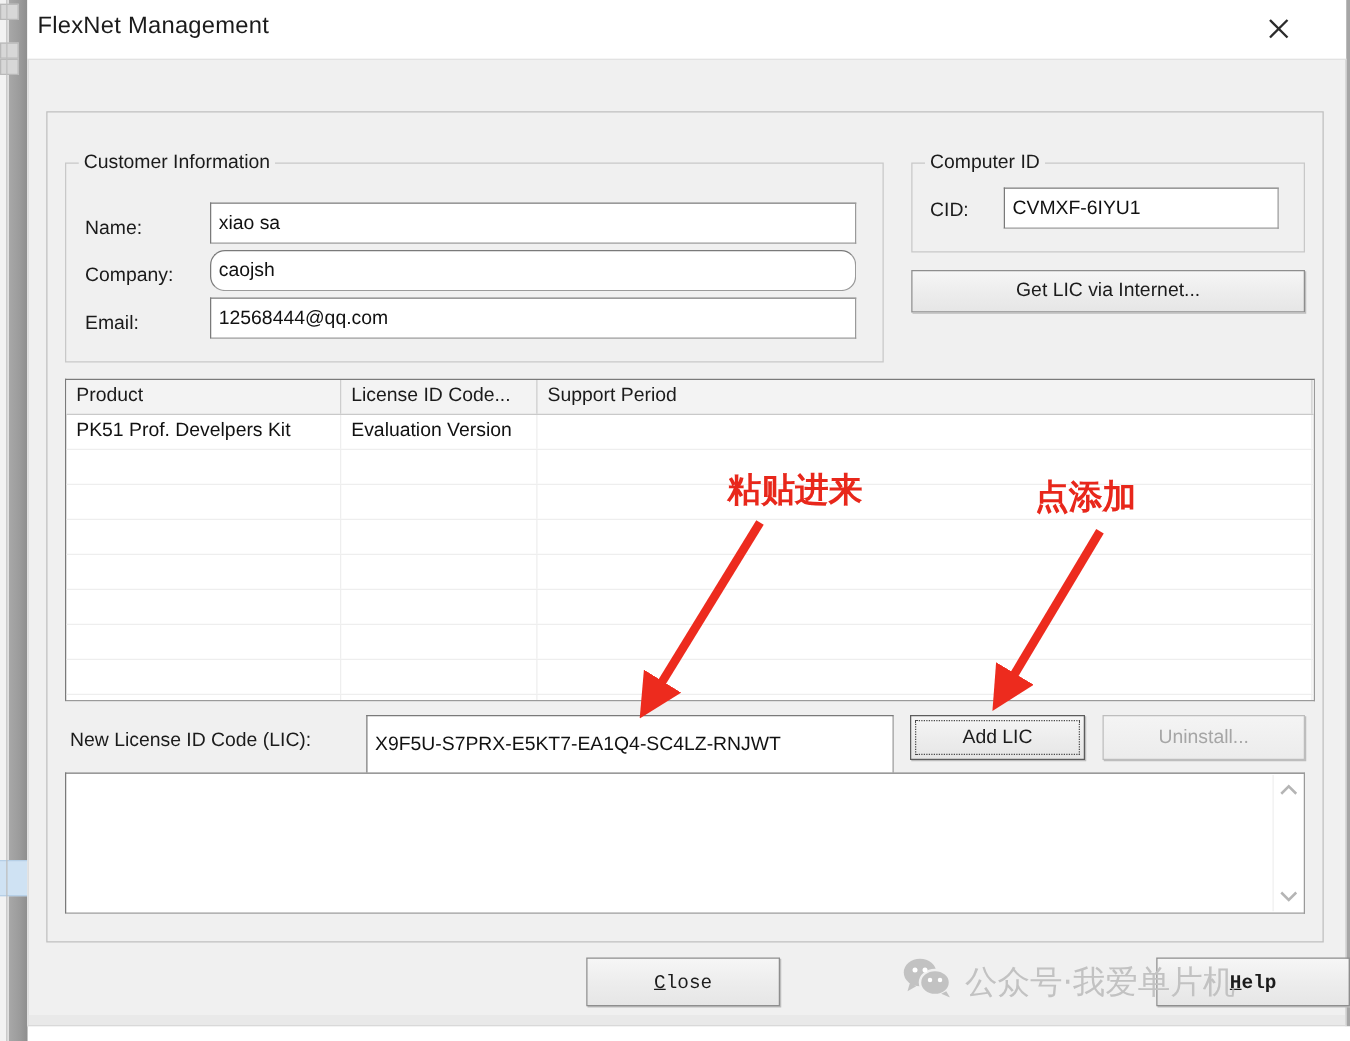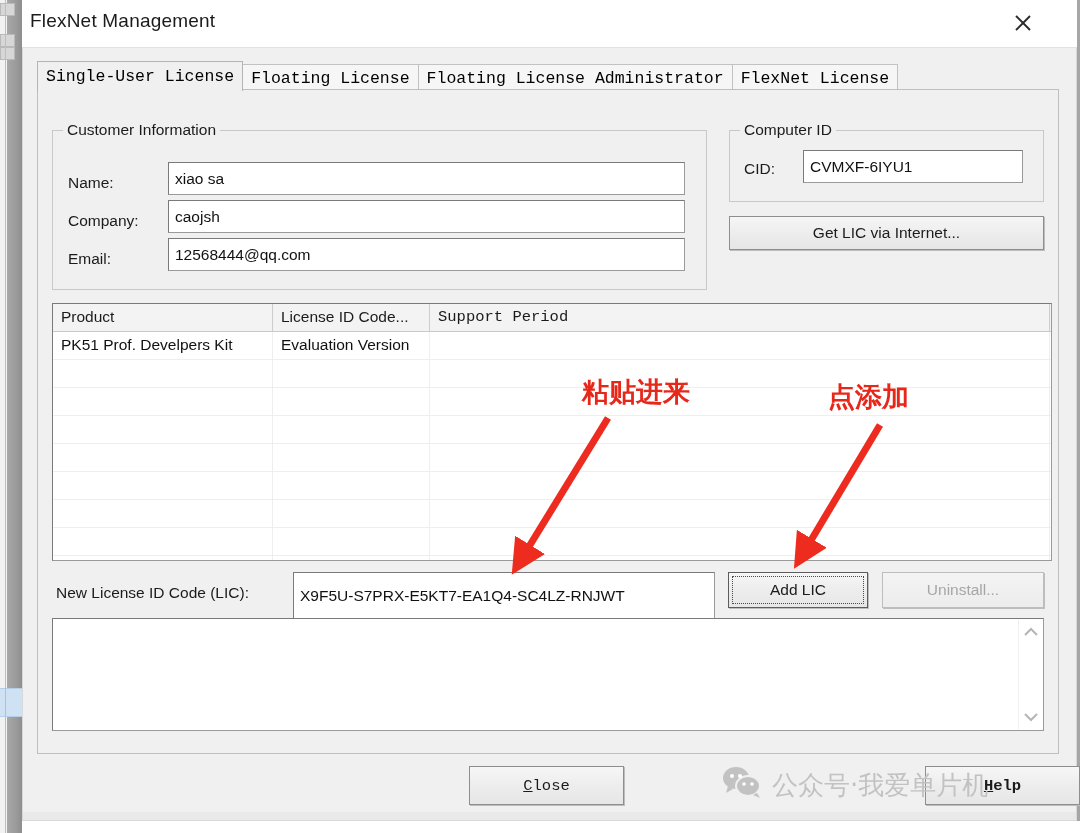--- a/index.html
+++ b/index.html
@@ -306,54 +306,48 @@
       <div class="close-btn">
         <svg width="20" height="20" viewBox="0 0 20 20" aria-hidden="true">
           <line x1="3" y1="3" x2="17" y2="17" stroke="#2b2b2b" stroke-width="1.9"></line>
           <line x1="17" y1="3" x2="3" y2="17" stroke="#2b2b2b" stroke-width="1.9"></line>
         </svg>
       </div>
     </div>
 
     <div class="dlg-body">
 
-      <div class="tabstrip">
-        <div class="tab active">Single-User License</div>
-        <div class="tab">Floating License</div>
-        <div class="tab">Floating License Administrator</div>
-        <div class="tab">FlexNet License</div>
-      </div>
 
       <div class="tab-page">
 
         <div class="groupbox" style="left:14px; top:40px; width:655px; height:160px;">
           <div class="group-legend">Customer Information</div>
         </div>
         <div class="fieldlabel" style="left:30px; top:84px;">Name:</div>
         <div class="textbox" style="left:130px; top:72px; width:517px; height:33px;">xiao sa</div>
 
         <div class="fieldlabel" style="left:30px; top:122px;">Company:</div>
-        <div class="textbox" style="left:130px; top:110px; width:517px; height:33px;">caojsh</div>
+        <div class="textbox" style="left:130px; top:110px; width:517px; height:33px;border-radius:12px;">caojsh</div>
 
         <div class="fieldlabel" style="left:30px; top:160px;">Email:</div>
         <div class="textbox" style="left:130px; top:148px; width:517px; height:33px;">12568444@qq.com</div>
 
         <div class="groupbox" style="left:691px; top:40px; width:315px; height:72px;">
           <div class="group-legend">Computer ID</div>
         </div>
         <div class="fieldlabel" style="left:706px; top:70px;">CID:</div>
         <div class="textbox" style="left:765px; top:60px; width:220px; height:33px;">CVMXF-6IYU1</div>
 
         <div class="btn" style="left:691px; top:126px; width:315px; height:34px;">Get LIC via Internet...</div>
 
         <div class="listview" style="left:14px; top:213px; width:1000px; height:258px;">
           <div class="lv-header">
             <div class="lv-th" style="width:220px;">Product</div>
             <div class="lv-th" style="width:157px;">License ID Code...</div>
-            <div class="lv-th" style="width:620px;font-family:Liberation Mono, monospace;">Support Period</div>
+            <div class="lv-th" style="width:620px;">Support Period</div>
           </div>
           <div id="lv-body">
               <div class="lv-row">
                 <div class="lv-td" style="width: 220px;">PK51 Prof. Develpers Kit</div>
                 <div class="lv-td" style="width: 157px;">Evaluation Version</div>
                 <div class="lv-td" style="width: 620px;"></div>
               </div>
               <div class="lv-row">
                 <div class="lv-td" style="width: 220px;"></div>
                 <div class="lv-td" style="width: 157px;"></div>

